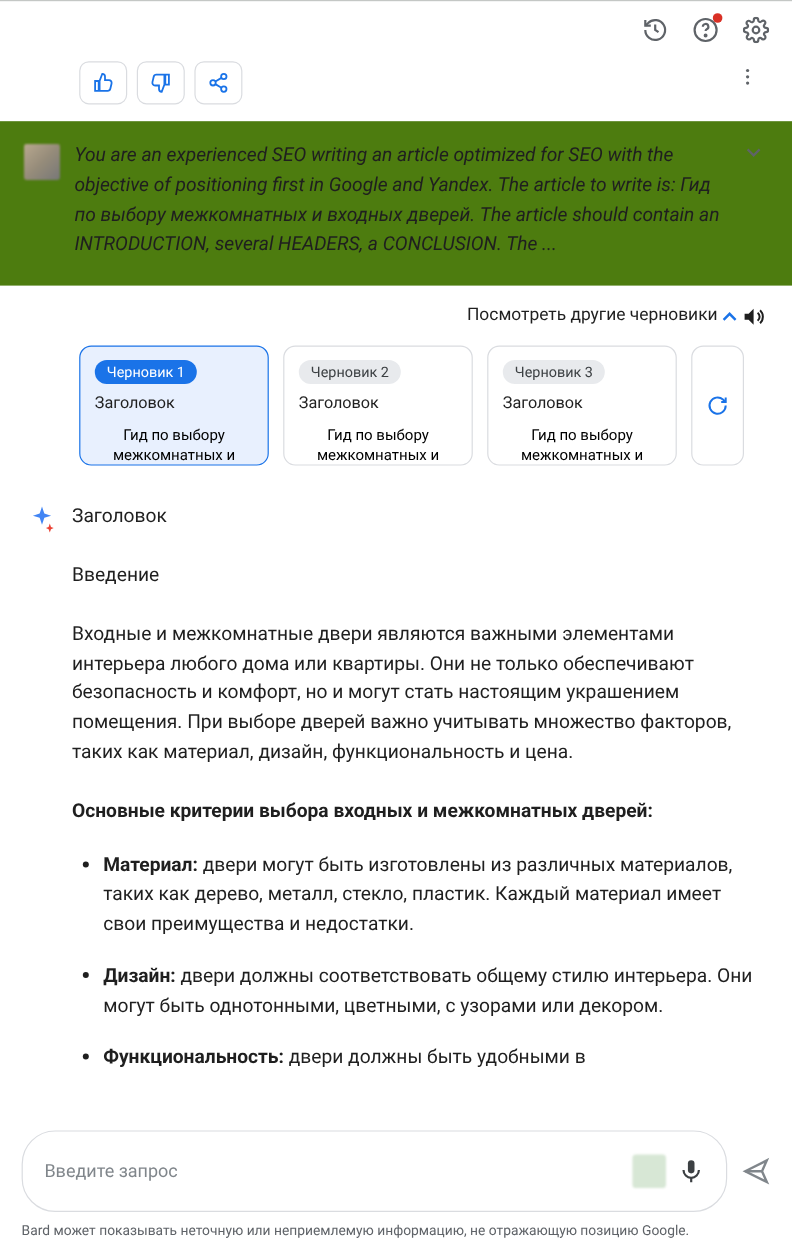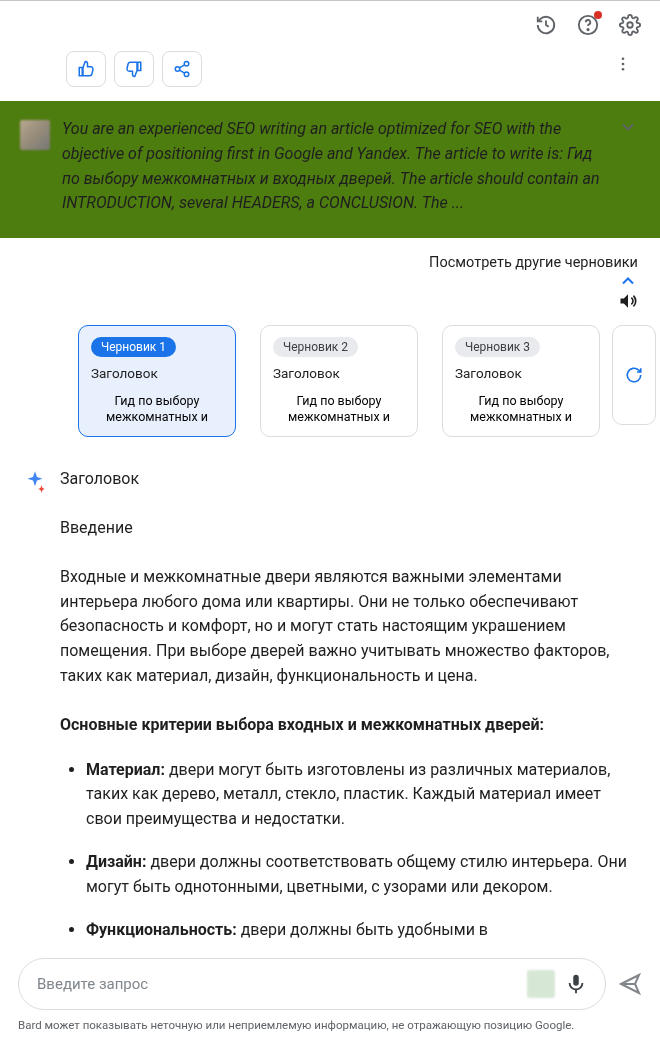--- a/index.html
+++ b/index.html
@@ -79,23 +79,22 @@
   padding-right: 28px;
 }
 .expand-toggle {
   position: absolute;
   right: 22px; top: 16px;
   color: #5f6368;
   cursor: pointer;
 }
 .drafts-header {
   display: flex;
-  align-items: flex-end;
+  align-items: flex-start;
   padding: 16px 22px 10px;
-  flex-direction: column;
 }
 .drafts-title {
   margin-left: auto;
   font-size: 14.5px;
   color: #1f1f1f;
 }
 .chevron-up {
   color: #1a73e8;
   cursor: pointer;
 }
@@ -104,28 +103,27 @@
   cursor: pointer;
 }
 .draft-cards {
   display: flex;
   gap: 12px;
   padding: 4px 14px 4px 66px;
   overflow: hidden;
 }
 .draft-card {
   width: 158px;
-  height: 112px;
+  height: 100px;
   border: 1px solid #dadce0;
   border-radius: 10px;
   padding: 10px 12px;
   overflow: hidden;
   cursor: pointer;
   flex-shrink: 0;
-  margin-left: 12px;
 }
 .draft-card.active {
   border: 1.5px solid #1a73e8;
   background: #e8f0fe;
 }
 .draft-chip {
   display: inline-block;
   font-size: 12px;
   background: #e8eaed;
   color: #3c4043;
@@ -191,21 +189,21 @@
 }
 .input-wrap {
   display: flex;
   align-items: center;
   gap: 12px;
 }
 .prompt-input {
   flex: 1;
   border: 1px solid #dadce0;
   border-radius: 28px;
-  height: 52px;
+  height: 68px;
   padding: 0 18px;
   display: flex;
   align-items: center;
   gap: 10px;
 }
 .prompt-input-text {
   flex: 1;
   color: #80868b;
   font-size: 15px;
 }

